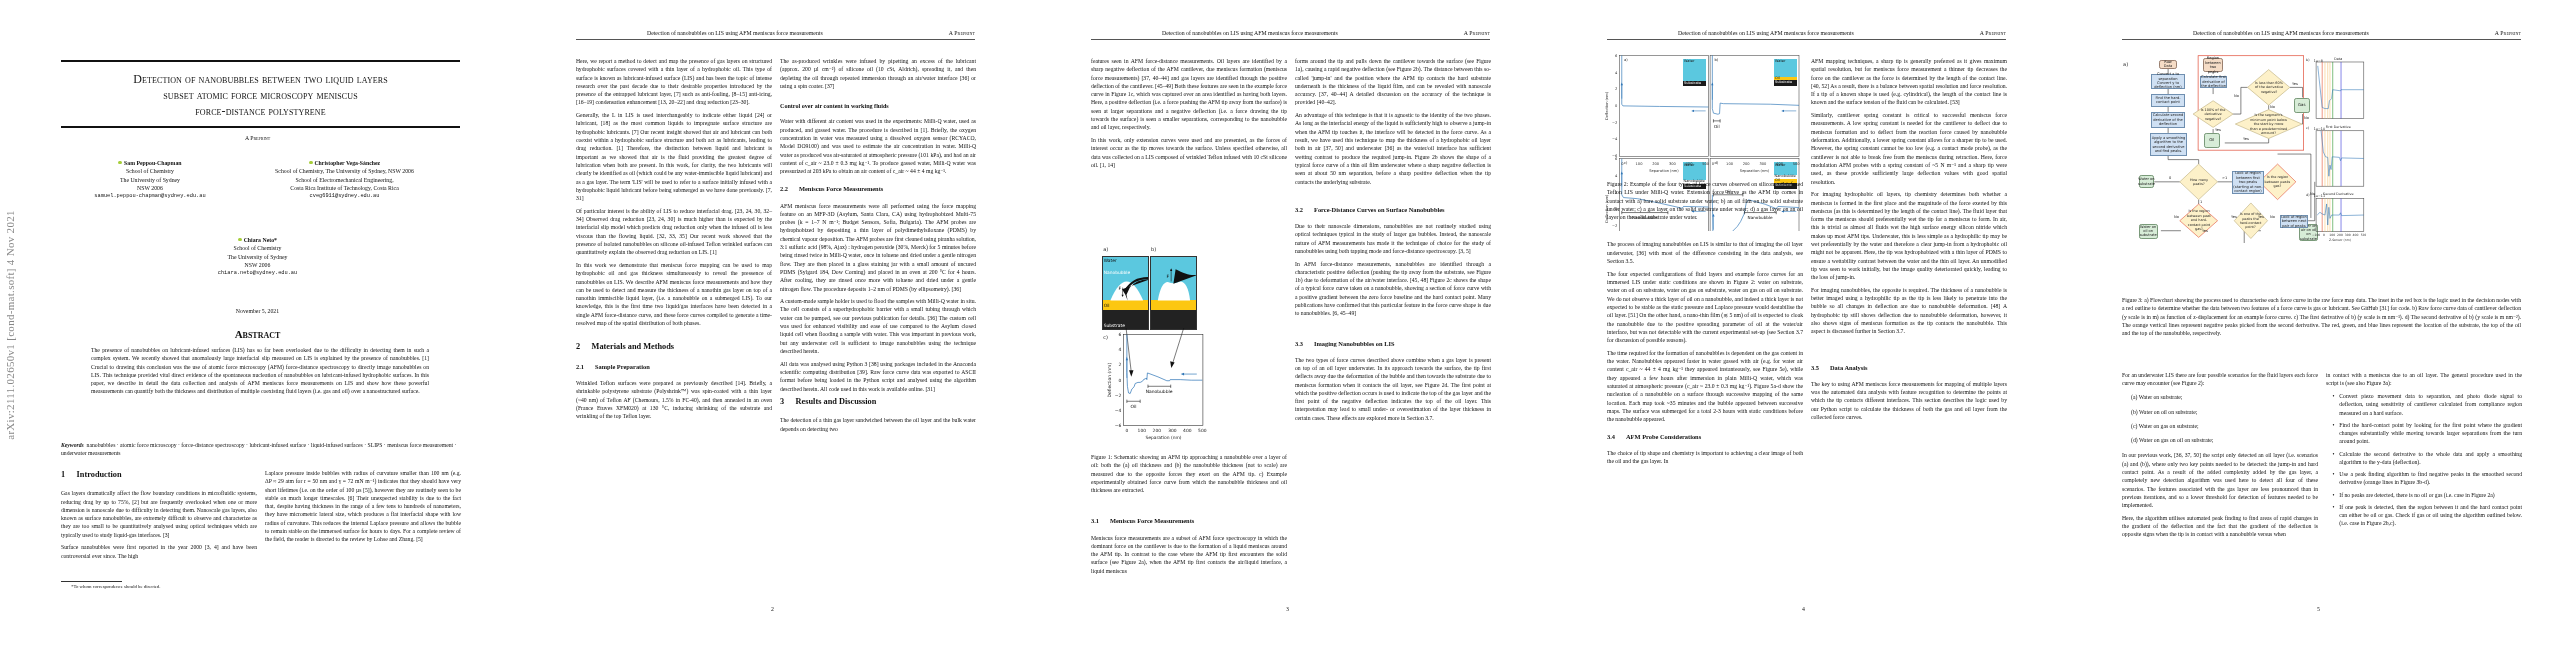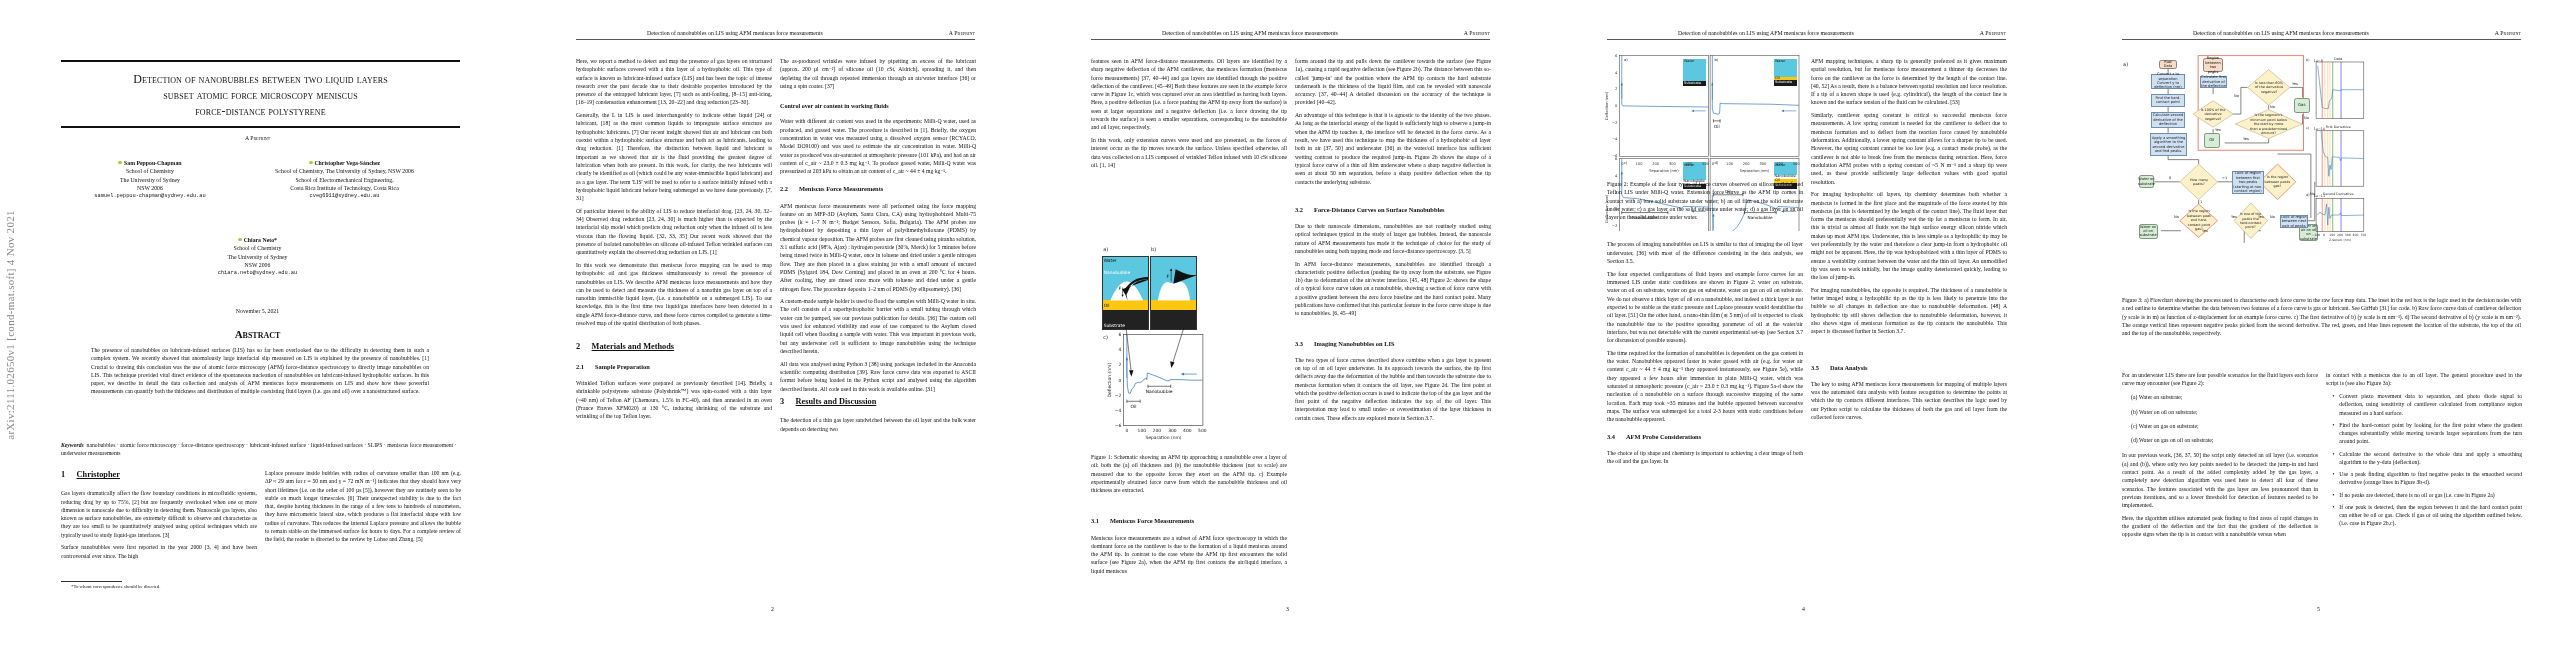--- a/index.html
+++ b/index.html
@@ -10,21 +10,21 @@
 
   .running-head { position: absolute; top: 27px; left: 61px; width: 399px; height: 13.3px; border-bottom: 0.6px solid #555; font-size: 5.8px; }
   .running-head .rh-title { position: absolute; left: 71px; top: 2.8px; }
   .running-head .rh-tag { position: absolute; right: 0; top: 2.8px; font-variant: small-caps; letter-spacing: 0.1px; }
   .page-number { position: absolute; top: 606px; left: 0; width: 515px; text-align: center; font-size: 5.8px; }
 
   .col { position: absolute; font-size: 5.7px; line-height: 8.3px; text-align: justify; hyphens: auto; }
   .col p { margin-bottom: 4.4px; }
   .col.left { left: 61px; width: 196px; }
   .col.right { left: 265px; width: 196px; }
-  h2.sec { font-size: 8.3px; font-weight: bold; margin: 3.3px 0 9px 0; line-height: 10px; text-decoration: underline; }
+  h2.sec { font-size: 8.3px; font-weight: bold; margin: 3.3px 0 9px 0; line-height: 10px; }
   h2.sec .num { display: inline-block; width: 15.6px; }
   h3.sub { font-size: 6.4px; font-weight: bold; margin: 5.6px 0 7.8px 0; line-height: 8.3px; }
   h3.sub .num { display: inline-block; width: 19px; }
   h4.par { font-size: 6.1px; font-weight: bold; margin: 6.7px 0 6.7px 0; }
   .caption { font-size: 5.7px; line-height: 8.3px; text-align: justify; }
 
   
   .arxiv-stamp { position: absolute; left: 4.4px; top: 139px; width: 11px; height: 372px; }
   .arxiv-stamp span { position: absolute; left: 50%; top: 50%; transform: translate(-50%, -50%) rotate(-90deg); white-space: nowrap; font-size: 11px; color: #888; font-family: "Liberation Serif", serif; letter-spacing: 0.3px; }
   .title-rule { position: absolute; left: 61px; width: 399px; height: 1.7px; background: #111; }
@@ -115,21 +115,21 @@
   </div>
 
   <div class="date">November 5, 2021</div>
   <div class="abstract-head">Abstract</div>
   <div class="abstract-body">The presence of nanobubbles on lubricant-infused surfaces (LIS) has so far been overlooked due to the difficulty in detecting them in such a complex system. We recently showed that anomalously large interfacial slip measured on LIS is explained by the presence of nanobubbles. [1] Crucial to drawing this conclusion was the use of atomic force microscopy (AFM) force-distance spectroscopy to directly image nanobubbles on LIS. This technique provided vital direct evidence of the spontaneous nucleation of nanobubbles on lubricant-infused hydrophobic surfaces. In this paper, we describe in detail the data collection and analysis of AFM meniscus force measurements on LIS and show how these powerful measurements can quantify both the thickness and distribution of multiple coexisting fluid layers (i.e. gas and oil) over a nanostructured surface.</div>
   <div class="keywords">
     <b>Keywords</b>&nbsp;&nbsp;<span>nanobubbles · atomic force microscopy · force-distance spectroscopy · lubricant-infused surface · liquid-infused surfaces · SLIPS · meniscus force measurement · underwater measurements</span>
   </div>
 
   <div class="col left" style="top:467px;">
-    <h2 class="sec"><span class="num">1</span><span>Christopher</span></h2>
+    <h2 class="sec"><span class="num">1</span><span>Introduction</span></h2>
     <p>Gas layers dramatically affect the flow boundary conditions in microfluidic systems, reducing drag by up to 75%, [2] but are frequently overlooked when one or more dimension is nanoscale due to difficulty in detecting them. Nanoscale gas layers, also known as surface nanobubbles, are extremely difficult to observe and characterize as they are too small to be quantitatively analysed using optical techniques which are typically used to study liquid-gas interfaces. [3]</p>
     <p>Surface nanobubbles were first reported in the year 2000 [3, 4] and have been controversial ever since. The high</p>
   </div>
   <div class="col right" style="top:469px;">
     <p>Laplace pressure inside bubbles with radius of curvature smaller than 100 nm (e.g. ΔP ≈ 29 atm for r = 50 nm and γ = 72 mN m⁻¹) indicates that they should have very short lifetimes (i.e. on the order of 100 µs [5]), however they are routinely seen to be stable on much longer timescales. [6] Their unexpected stability is due to the fact that, despite having thickness in the range of a few tens to hundreds of nanometers, they have micrometric lateral size, which produces a flat interfacial shape with low radius of curvature. This reduces the internal Laplace pressure and allows the bubble to remain stable on the immersed surface for hours to days. For a complete review of the field, the reader is directed to the review by Lohse and Zhang. [5]</p>
   </div>
   <div class="footnote-rule"></div>
   <div class="footnote">*To whom correspondence should be directed.</div>
 </div>
 

